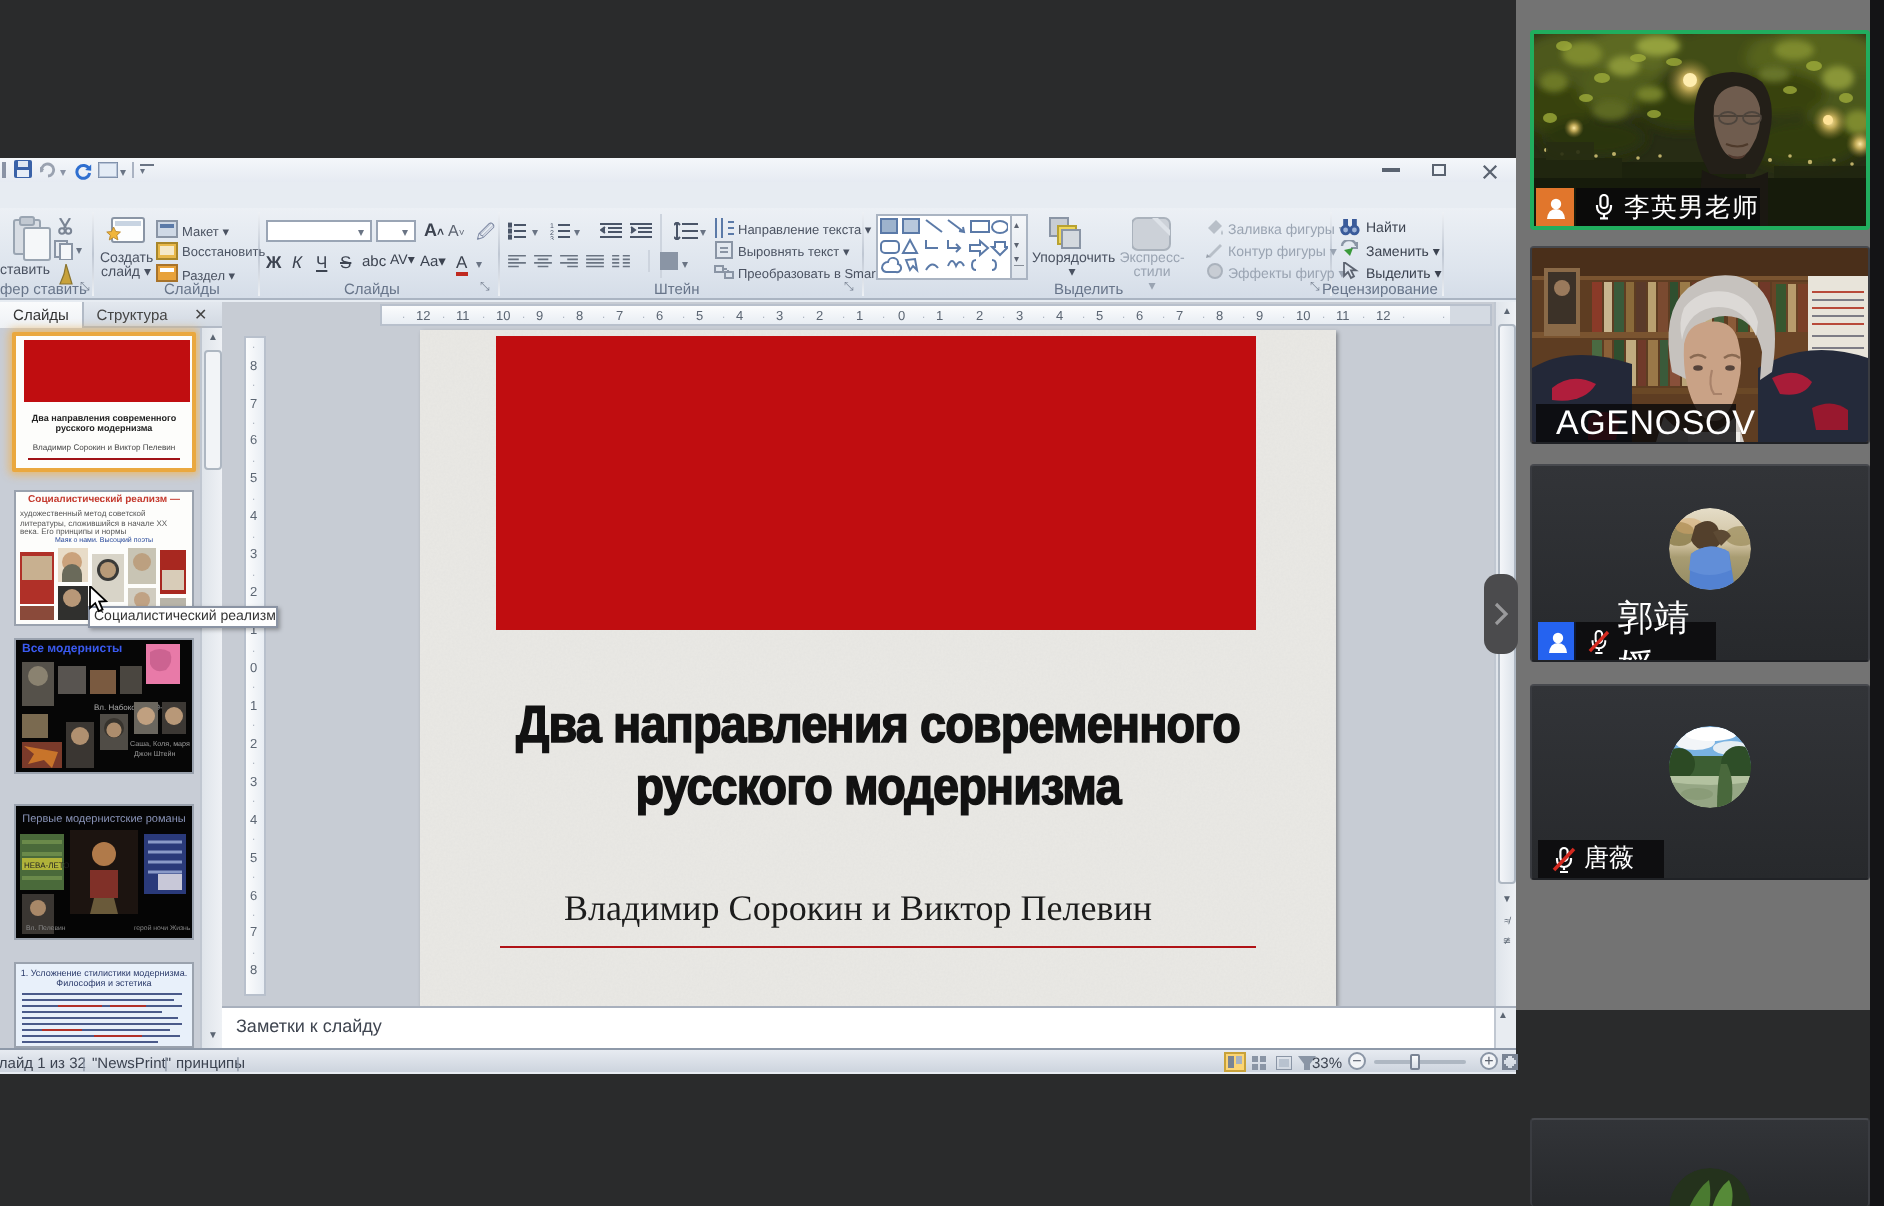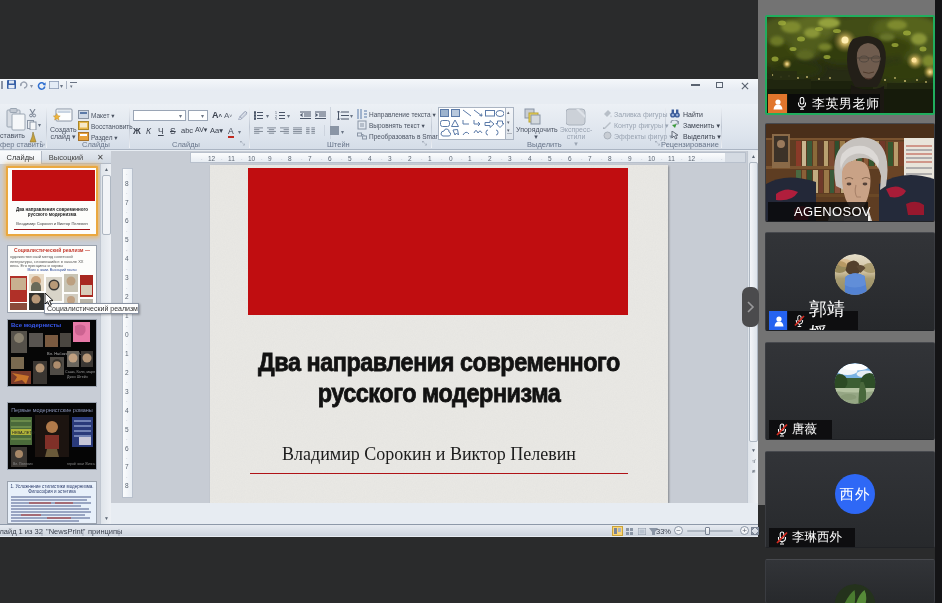--- a/index.html
+++ b/index.html
@@ -444,21 +444,21 @@
         <div class="abs" style="left:1px;top:11px;width:9px;height:280px;background:linear-gradient(90deg,#f4f6f9,#dde3ea);border:1px solid #aeb7c2;border-radius:2px"></div>
         <div class="abs" style="left:1px;top:295px;width:9px;height:9px;font-size:5px;color:#5c6673;text-align:center;line-height:9px">▼</div>
         <div class="abs" style="left:1px;top:306px;width:9px;height:9px;font-size:5px;color:#5c6673;text-align:center;line-height:9px">≉</div>
         <div class="abs" style="left:1px;top:316px;width:9px;height:9px;font-size:5px;color:#5c6673;text-align:center;line-height:9px">≇</div>
       </div>
     </div>
     <div id="leftpanel">
 
       <div class="abs" style="left:0;top:0;width:111px;height:13px;background:linear-gradient(#e3e8ef,#d2d9e2);border-bottom:1px solid #b2bac6"></div>
       <div class="abs" style="left:0;top:0;width:42px;height:13px;background:linear-gradient(#fafbfc,#eef1f5);border-right:1px solid #b2bac6;font-size:7.5px;color:#333;text-align:center;line-height:13px">Слайды</div>
-      <div class="abs" style="left:42px;top:0;width:48px;height:13px;font-size:7.5px;color:#444;text-align:center;line-height:13px">Высоцкий</div>
+      <div class="abs" style="left:42px;top:0;width:48px;height:13px;font-size:7.5px;color:#444;text-align:center;line-height:13px">Структура</div>
       <div class="abs" style="left:97px;top:2px;font-size:8px;color:#444">✕</div>
 
       <div class="abs" style="left:6px;top:15px;width:92px;height:70px;background:#fdfdfb;border:2px solid #eaa83f;box-shadow:0 0 4px 1.5px rgba(238,180,90,0.8);border-radius:1px">
         <div class="abs" style="left:4px;top:2px;width:83px;height:31px;background:#c00d10"></div>
         <div class="abs" style="left:0;top:38px;width:88px;text-align:center;font-size:5.5px;font-weight:bold;color:#222;line-height:6px;transform:scale(0.82);white-space:nowrap">Два направления современного<br>русского модернизма</div>
         <div class="abs" style="left:0;top:53px;width:88px;text-align:center;font-size:4.5px;color:#444;transform:scale(0.9)">Владимир Сорокин и Виктор Пелевин</div>
         <div class="abs" style="left:6px;top:61px;width:76px;height:1px;background:#a01216"></div>
       </div>
 
       <div class="abs" style="left:7px;top:94px;width:90px;height:68px;background:#fdfdfb;border:1px solid #9aa2ae">
@@ -547,20 +547,26 @@
               <path d="M18 8 h22 M44 8 h18 M10 20 h20 M36 23 h24"></path>
             </g>
         </svg>
       </div>
 
       <div class="abs" style="left:100px;top:13px;width:11px;height:360px;background:linear-gradient(90deg,#dfe4ea,#eef1f5);border-left:1px solid #c0c7d1">
         <div class="abs" style="left:1px;top:1px;width:9px;height:9px;font-size:5px;color:#5c6673;text-align:center;line-height:9px">▲</div>
         <div class="abs" style="left:1px;top:11px;width:9px;height:60px;background:#f2f4f7;border:1px solid #aeb7c2;border-radius:2px"></div>
         <div class="abs" style="left:1px;top:350px;width:9px;height:9px;font-size:5px;color:#5c6673;text-align:center;line-height:9px">▼</div>
       </div>
+    </div>
+    <div id="notes">
+      <div class="abs" style="left:7px;top:4px;font-size:9px;color:#3f4550">Заметки к слайду</div>
+      <div class="abs" style="right:0px;top:0px;width:11px;height:20px;background:#e8ecf1;border-left:1px solid #c0c7d1">
+          <div style="position:absolute;left:1px;top:1px;font-size:5px;color:#5c6673">▲</div>
+        </div>
     </div>
     <div id="statusbar">
       <div class="abs" style="left:-6px;top:2px">Слайд 1 из 32</div>
       <div class="abs" style="left:41px;top:2px;color:#8a93a3">|</div>
         <div class="abs" style="left:46px;top:2px">"NewsPrint"</div>
         <div class="abs" style="left:82px;top:2px;color:#8a93a3">|</div>
       <div class="abs" style="left:88px;top:2px">принципы</div>
         <div class="abs" style="left:118px;top:2px;color:#8a93a3">|</div>
       <div class="abs" style="left:612px;top:1px;width:11px;height:10px;background:#fcd575;border:1px solid #c8a23a"></div>
       <svg class="abs" style="left:614px;top:3px" width="7" height="6" viewBox="0 0 7 6">
@@ -787,21 +793,21 @@
           <path d="M66 84 l-4 13 l44 0 l-4 -13 q-9 9 -19 9 q-10 0 -17 -9 Z" fill="#cfcbc7"></path>
           <rect x="78" y="92" width="26" height="5" fill="#eceae6"></rect>
         </g>
       </svg>
       <div class="namebar" style="left:2px;width:100px">
         <svg width="10" height="13" viewBox="0 0 10 13" style="margin-left:8px">
             <rect x="3.2" y="0.5" width="3.6" height="6.5" rx="1.8" fill="none" stroke="#fff" stroke-width="1.1"></rect>
             <path d="M1.5 5.5 v1 a3.5 3.5 0 0 0 7 0 v-1" fill="none" stroke="#fff" stroke-width="1.1"></path>
             <path d="M5 10 v2 M3 12.2 h4" stroke="#fff" stroke-width="1.1"></path>
           </svg>
-        <span style="font-size:13px;margin-left:18px;letter-spacing:0.3px">AGENOSOV</span>
+        <span style="font-size:17px;margin-left:2px;letter-spacing:0.3px">AGENOSOV</span>
       </div>
     </div>
 
     <div class="tile" style="top:232px;height:99px">
       <div class="avatar" style="top:21px"><svg width="41" height="41">
             <defs>
               <clipPath id="c3">
                 <circle cx="20.5" cy="20.5" r="20.5"></circle>
               </clipPath>
               <linearGradient id="g3" x1="0" y1="0" x2="0" y2="1">
@@ -864,34 +870,20 @@
         <svg width="12" height="14" viewBox="0 0 12 14" style="margin-left:7px">
             <rect x="4.2" y="1" width="3.6" height="6.5" rx="1.8" fill="none" stroke="#fff" stroke-width="1.1"></rect>
             <path d="M2.5 6 v1 a3.5 3.5 0 0 0 7 0 v-1" fill="none" stroke="#fff" stroke-width="1.1"></path>
             <path d="M6 10.5 v1.5 M4 13 h4" stroke="#fff" stroke-width="1.1"></path>
             <path d="M1 12 L11 1.5" stroke="#d42a20" stroke-width="1.8"></path>
           </svg>
         <span style="font-size:12.5px;margin-left:4px">唐薇</span>
       </div>
     </div>
 
-    <div class="tile" style="top:451px;height:97px">
-      <div class="avatar" style="top:22px;width:40px;height:40px;background:#2e68f6;display:flex;align-items:center;justify-content:center">
-          <span style="color:#fff;font-size:14.5px;letter-spacing:1px">西外</span>
-        </div>
-      <div class="namebar" style="left:3px;width:86px">
-        <svg width="12" height="14" viewBox="0 0 12 14" style="margin-left:7px">
-            <rect x="4.2" y="1" width="3.6" height="6.5" rx="1.8" fill="none" stroke="#fff" stroke-width="1.1"></rect>
-            <path d="M2.5 6 v1 a3.5 3.5 0 0 0 7 0 v-1" fill="none" stroke="#fff" stroke-width="1.1"></path>
-            <path d="M6 10.5 v1.5 M4 13 h4" stroke="#fff" stroke-width="1.1"></path>
-            <path d="M1 12 L11 1.5" stroke="#d42a20" stroke-width="1.8"></path>
-          </svg>
-        <span style="font-size:12.5px;margin-left:4px">李琳西外</span>
-      </div>
-    </div>
 
     <div class="tile" style="top:559px;height:44px;border-bottom:none">
       <div class="avatar" style="top:24px"><svg width="41" height="41">
             <defs>
               <clipPath id="c6">
                 <circle cx="20.5" cy="20.5" r="20.5"></circle>
               </clipPath>
             </defs>
             <g clip-path="url(#c6)">
               <rect width="41" height="41" fill="#24321c"></rect>

